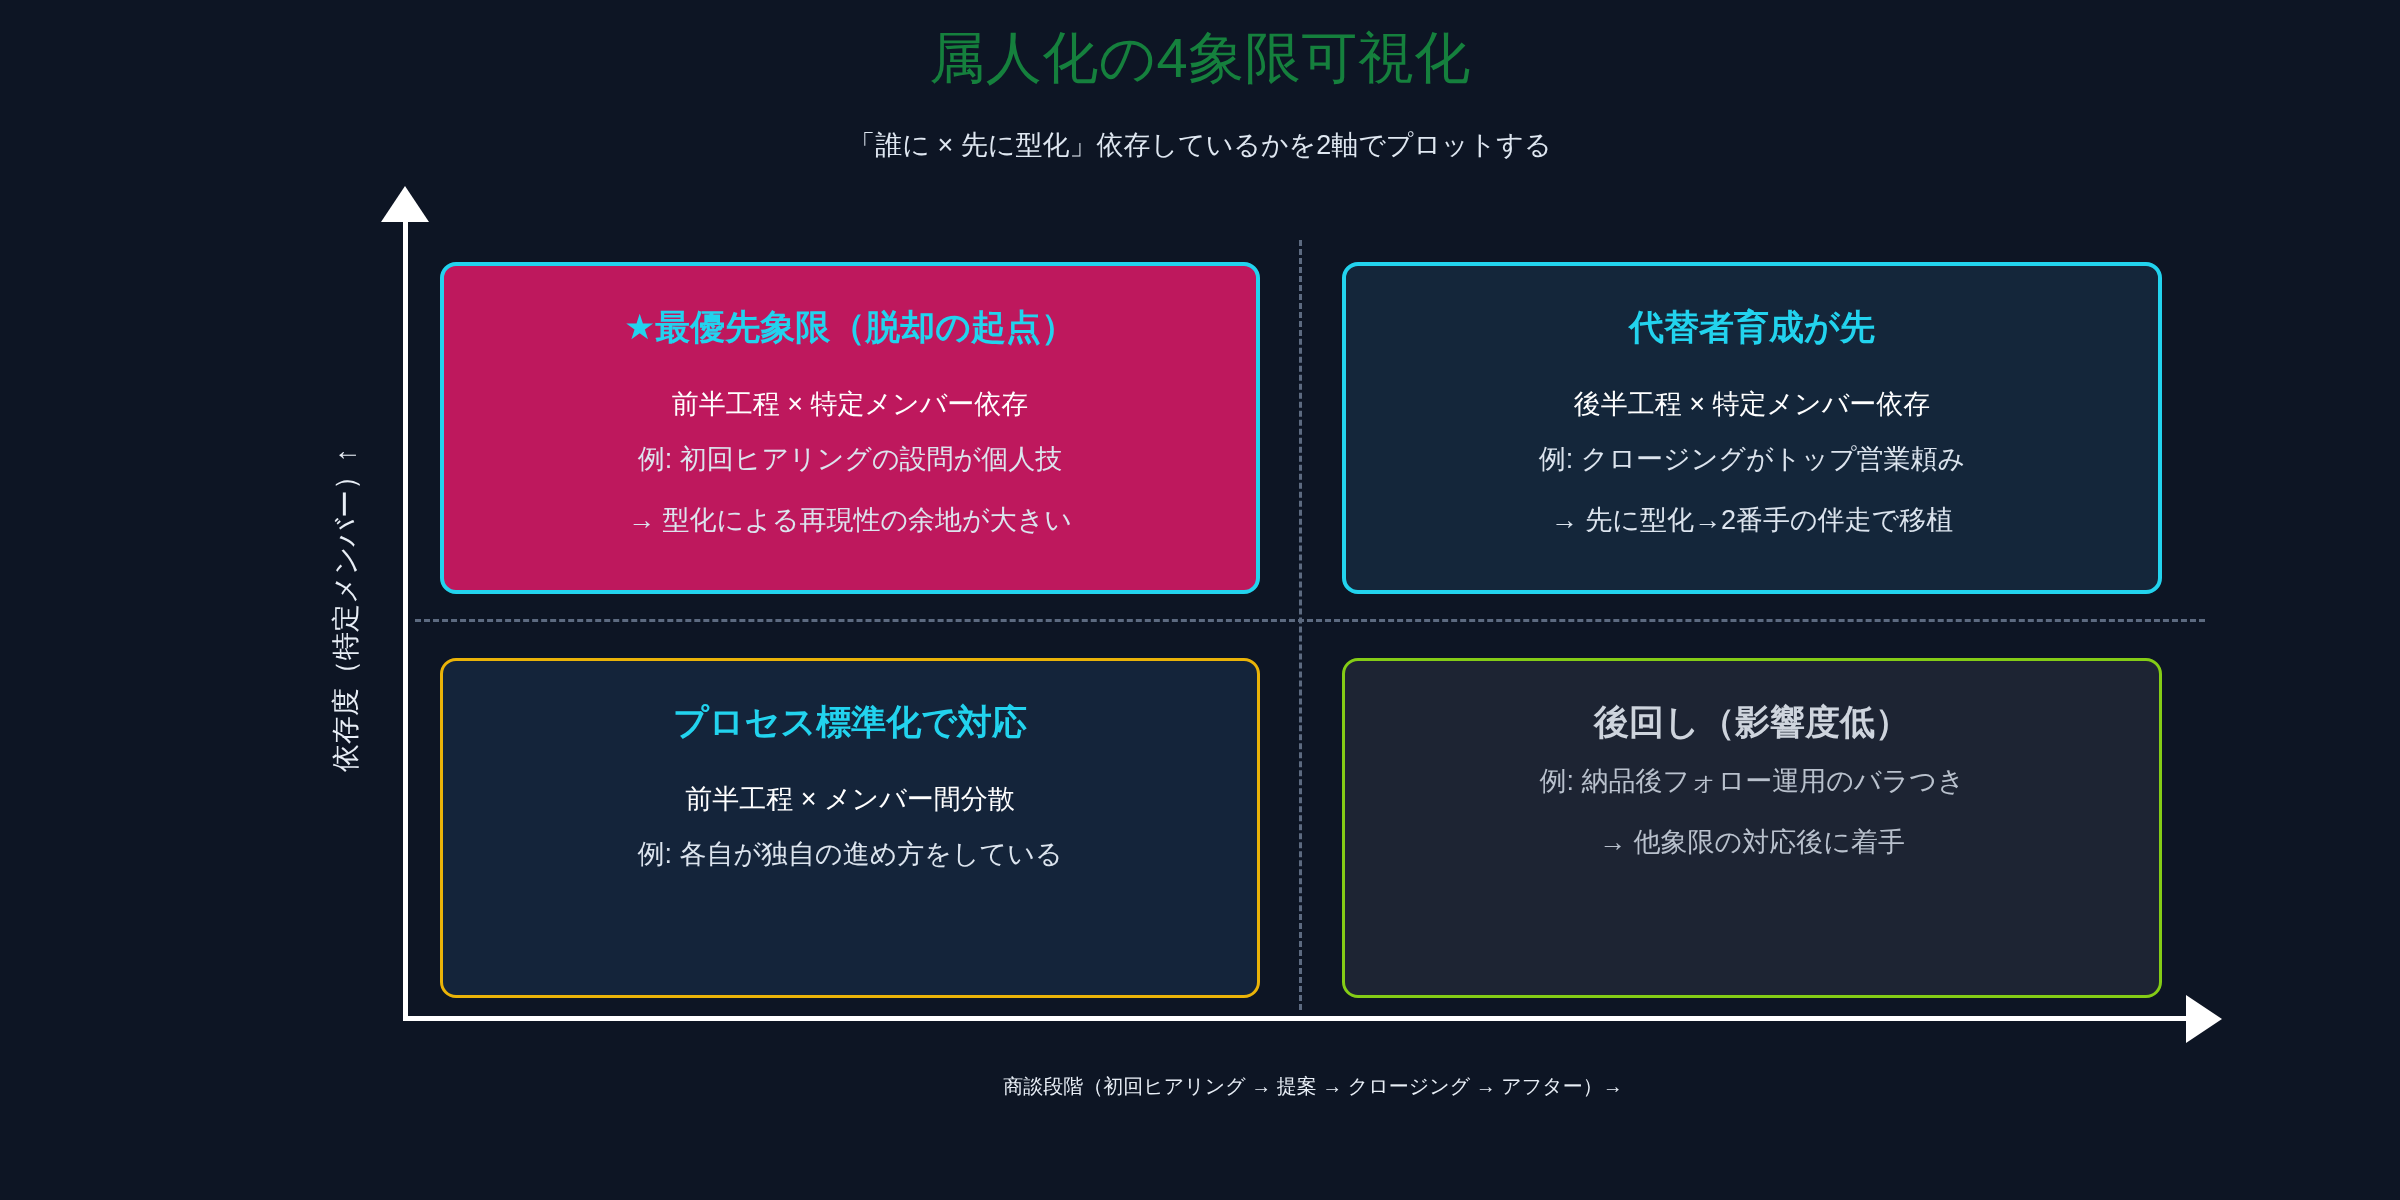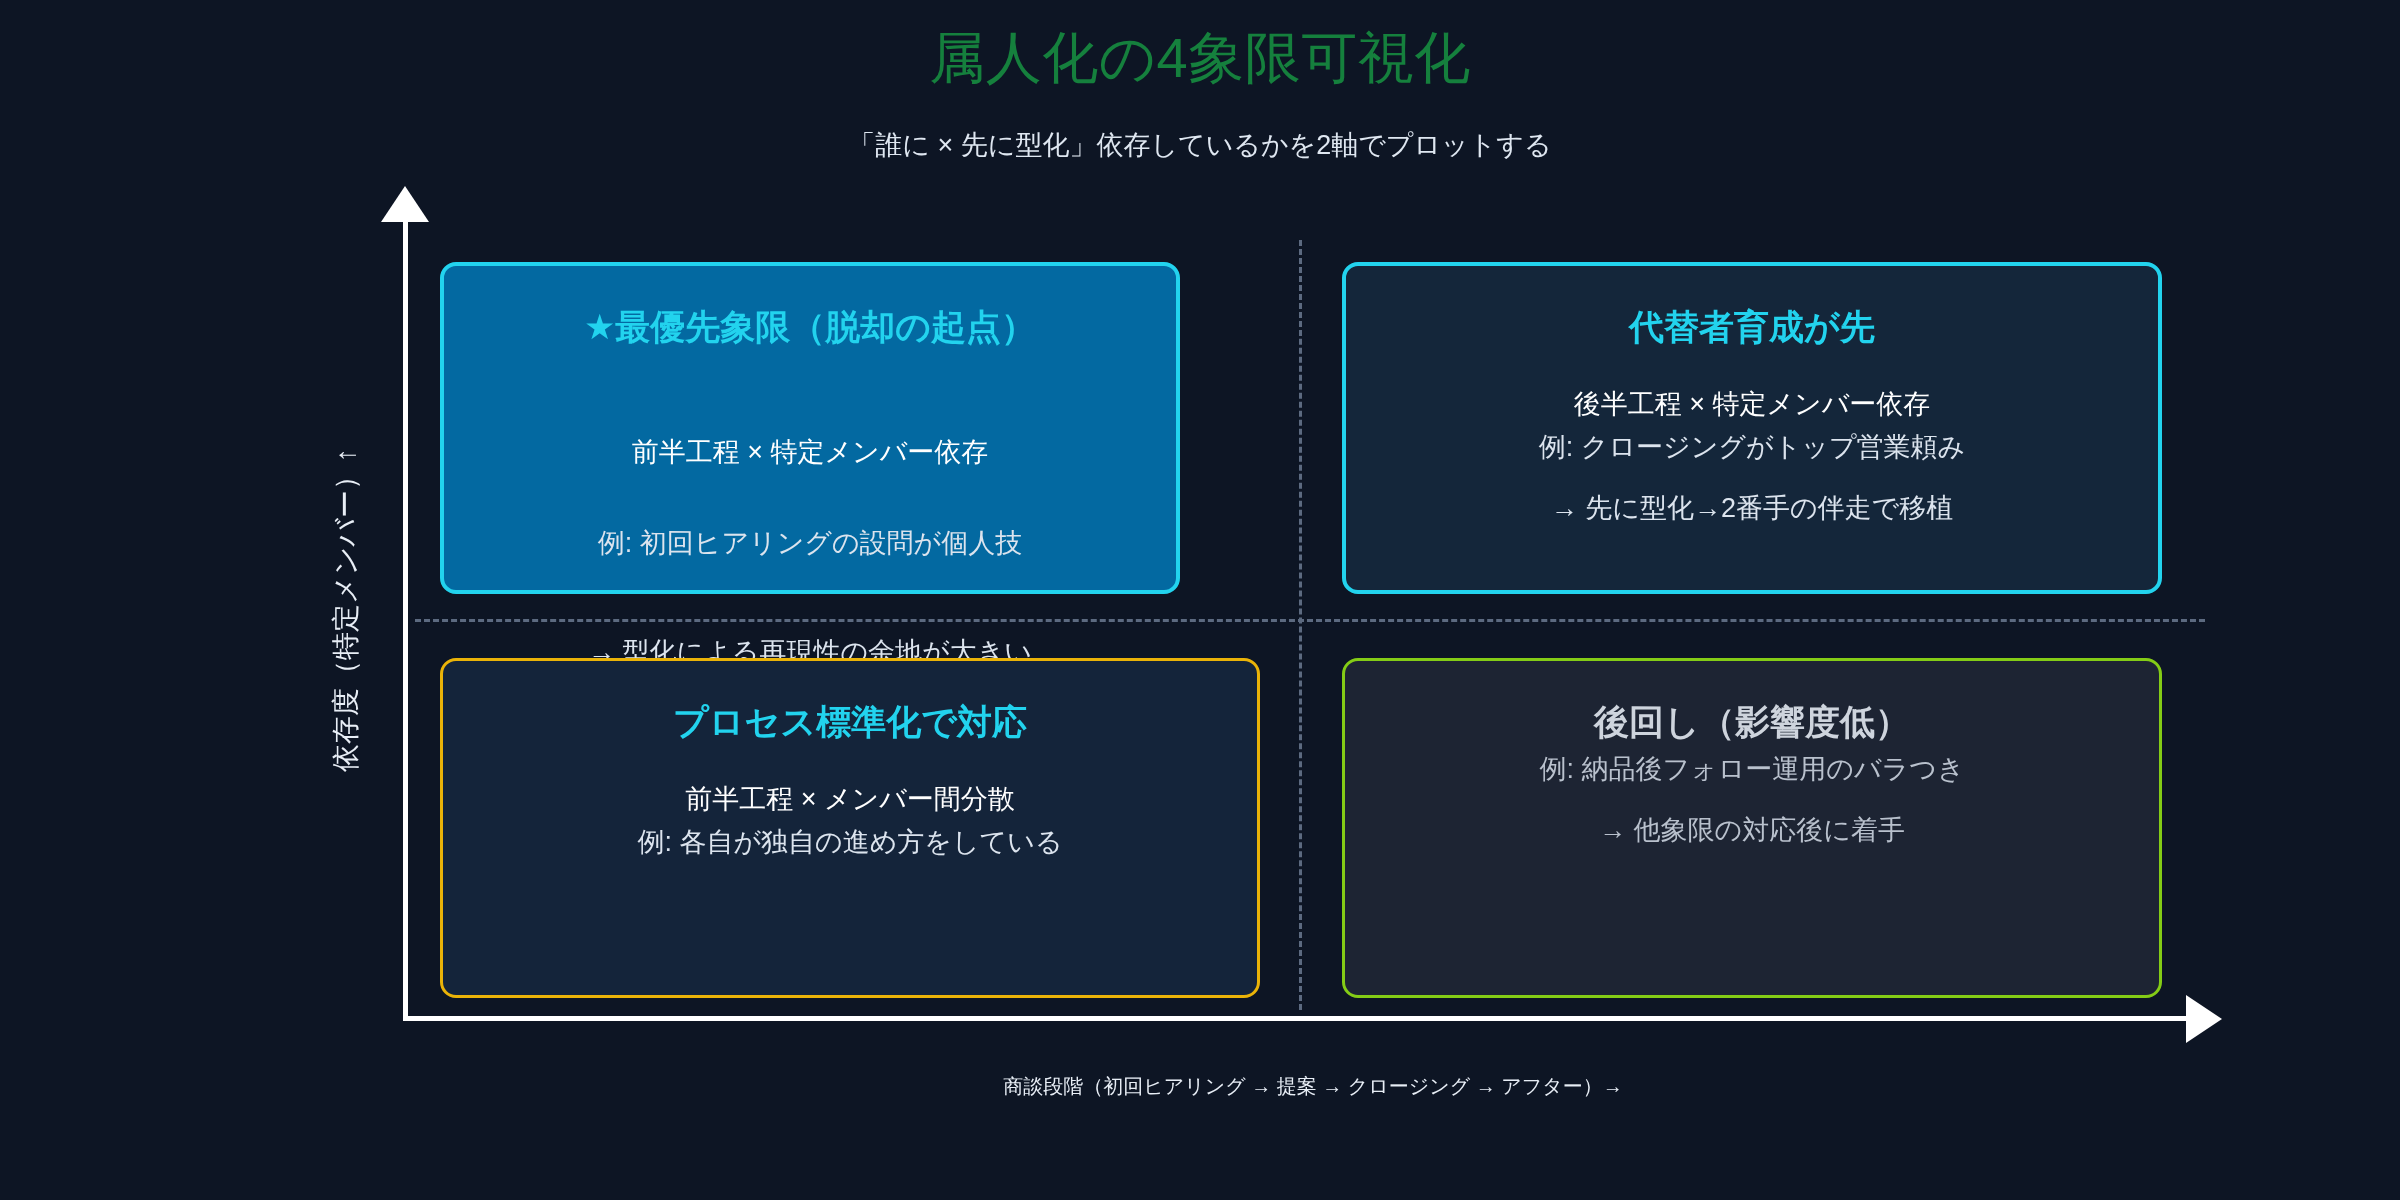--- a/index.html
+++ b/index.html
@@ -152,38 +152,37 @@
     font-weight: 400;
     line-height: 1.3;
     text-align: center;
     white-space: nowrap;
   }
   .quad .q-axis {
     margin-top: 38px;
     color: #ffffff;
   }
   .quad .q-example {
-    margin-top: 8px;
+    margin-top: 20px;
     color: #dce4ee;
     text-align: center;
   }
   .quad .q-action {
     margin-top: 26px;
     color: #dce4ee;
   }
 
   
   #quad-tl {
     left: 440px;
     top: 262px;
-    width: 740px;
+    width: 820px;
     height: 332px;
-    background: #0369a1;
+    background: #be185d;
     border: 4px solid #22d3ee;
-    gap: 48px;
   }
   #quad-tl .q-title { color: #22d3ee; }
 
   
   #quad-tr {
     left: 1342px;
     top: 262px;
     width: 820px;
     height: 332px;
     background: #14263a;

